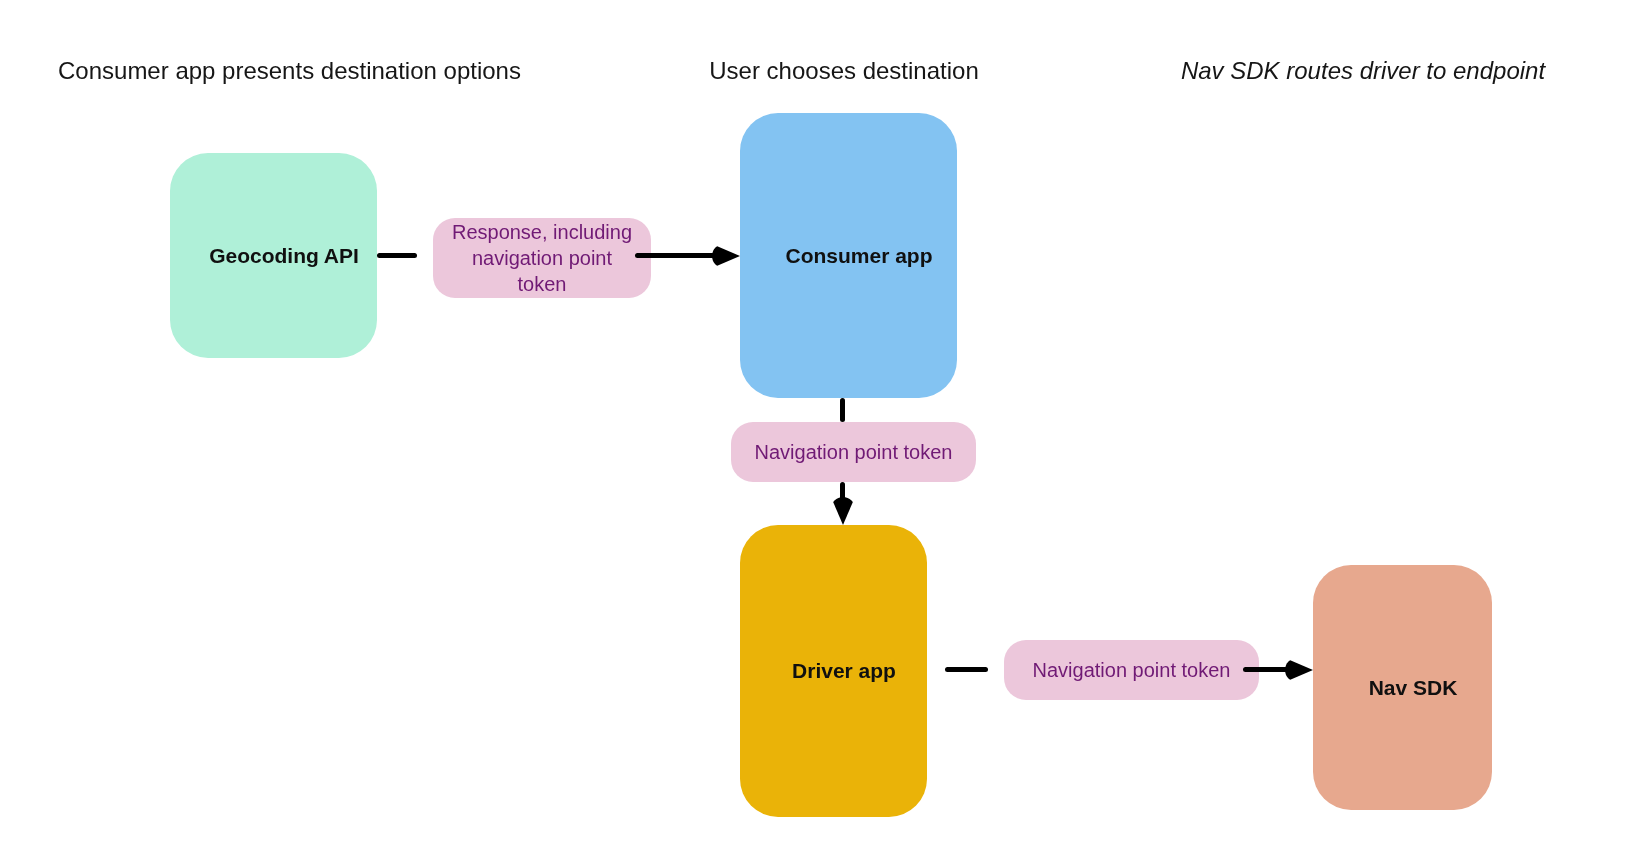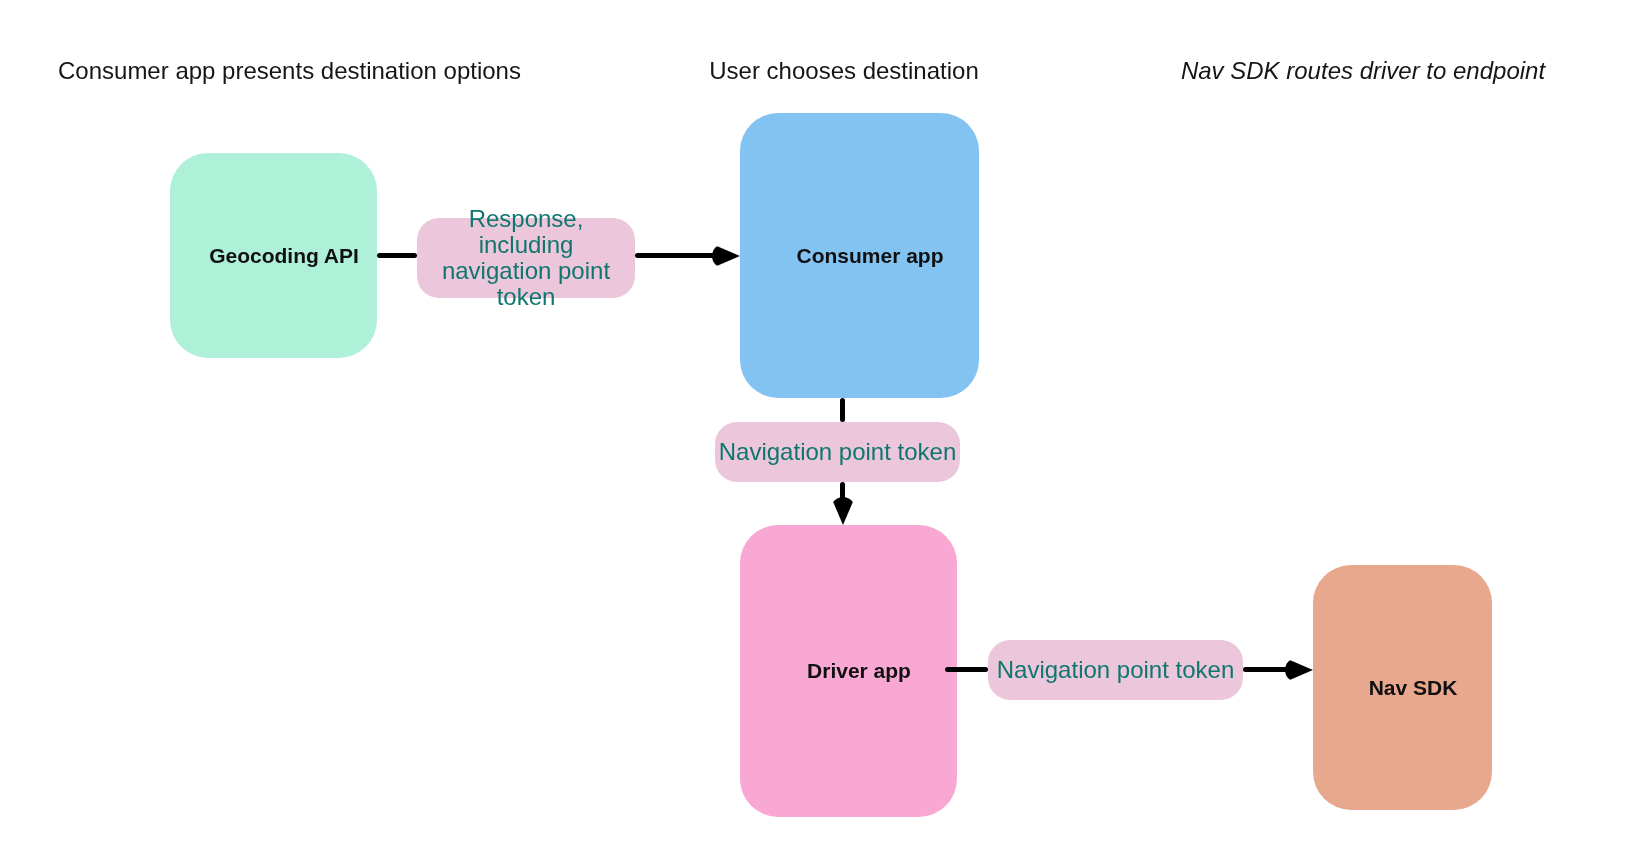--- a/index.html
+++ b/index.html
@@ -38,23 +38,24 @@
     text-align: center;
     margin-left: 21px;
   }
 
   .edge-label {
     position: absolute;
     display: flex;
     align-items: center;
     justify-content: center;
     text-align: center;
-    font-size: 24px;
+    font-size: 20px;
     line-height: 26px;
-    color: #0f766e;
+    color: #701a75;
+    margin-left: 16px;
   }
 
   .hline { position: absolute; height: 5px; background: #000000; }
   .vline { position: absolute; width: 5px;  background: #000000; }
 
   .arrowhead-right {
     position: absolute;
     width: 0; height: 0;
     border-top: 12px solid transparent;
     border-bottom: 12px solid transparent;
@@ -74,25 +75,25 @@
 <div class="canvas">
 
   <div class="lane-header" style="left:58px;">Consumer app presents destination options</div>
   <div class="lane-header centered" style="left:844px;">User chooses destination</div>
   <div class="lane-header centered" style="left:1363px;font-style:italic;">Nav SDK routes driver to endpoint</div>
 
   <div class="node" style="left: 170px; top: 153px; width: 207px; height: 205px; background-color: rgb(175, 240, 216);">
     <span class="node-label">Geocoding API</span>
   </div>
 
-  <div class="node" style="left: 740px; top: 113px; width: 239px; height: 285px; background-color: rgb(131, 195, 242);">
+  <div class="node" style="left: 740px; top: 113px; width: 217px; height: 285px; background-color: rgb(131, 195, 242);">
     <span class="node-label">Consumer app</span>
   </div>
 
-  <div class="node" style="left: 740px; top: 525px; width: 217px; height: 292px; background-color: #f9a8d4;">
+  <div class="node" style="left: 740px; top: 525px; width: 187px; height: 292px; background-color: #eab308;">
     <span class="node-label">Driver app</span>
   </div>
 
   <div class="node" style="left: 1313px; top: 565px; width: 179px; height: 245px; background-color: rgb(231, 168, 142);">
     <span class="node-label">Nav SDK</span>
   </div>
 
   <div class="edge-label" style="left: 417px; top: 218px; width: 218px; height: 80px; padding: 0px 14px; background-color: rgb(236, 199, 219);">Response, including navigation point token</div>
 
   <div class="edge-label" style="left: 715px; top: 422px; width: 245px; height: 60px; background-color: rgb(236, 199, 219);">Navigation point token</div>

